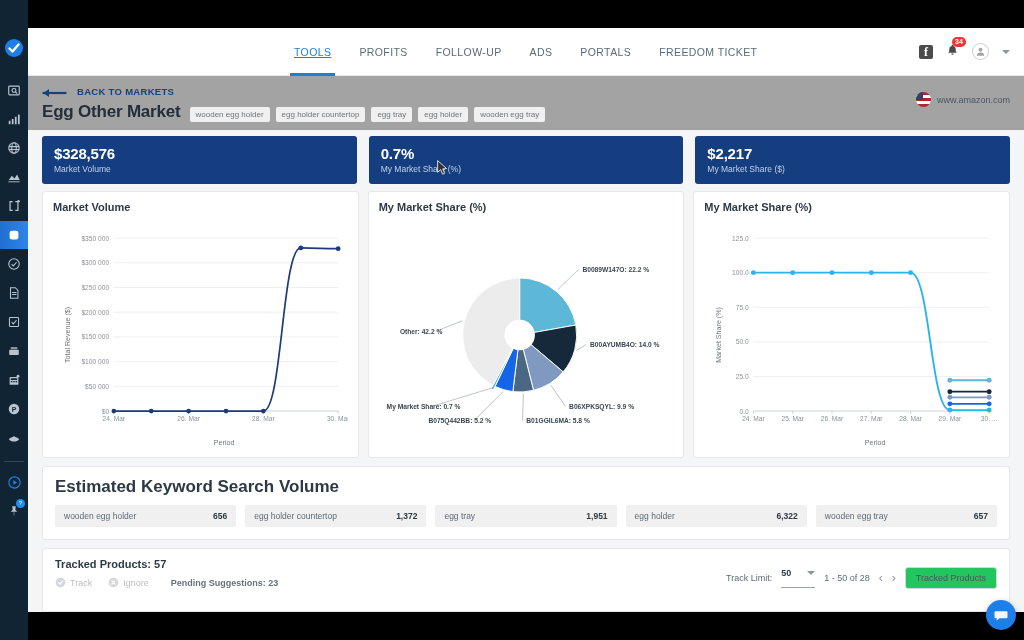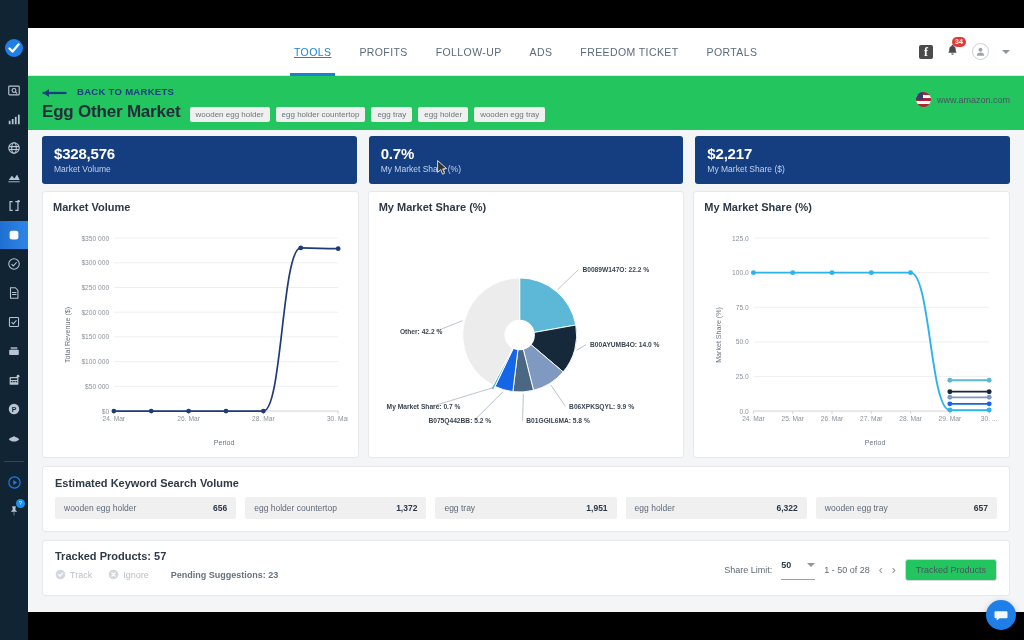--- a/index.html
+++ b/index.html
@@ -66,21 +66,21 @@
     position:absolute; top:-6px; left:6px; background:#e53935; color:#fff;
     font-size:7px; font-weight:bold; border-radius:8px; padding:1px 3px; line-height:8px;
   }
   .avatar {
     width:17px; height:17px; border-radius:50%; border:1px solid #c9ced4;
     display:flex; align-items:center; justify-content:center; color:#9aa3ab;
   }
   .caret-dn { width:0;height:0;border-left:4px solid transparent;border-right:4px solid transparent;border-top:4px solid #8d959d; }
 
   
-  .subhead { padding:10px 14px 8px 14px; background:#22c55e; position:relative; }
+  .subhead { padding:10px 14px 8px 14px; background:#a3a3a3; position:relative; }
   .back-row { display:flex; align-items:center; gap:9px; margin-bottom:5px; }
   .back-arrow { width:26px; height:10px; position:relative; }
   .back-text { font-size:9.5px; font-weight:bold; color:#17407e; letter-spacing:.3px; }
   .title-row { display:flex; align-items:baseline; gap:9px; }
   .page-title { font-size:17px; font-weight:bold; color:#232e3a; letter-spacing:-.2px; }
   .kw-tags { display:flex; gap:6px; align-items:center; }
   .kw-tag {
     background:#f0f0f0; color:#6c757d; font-size:8px; padding:3px 6px; border-radius:2px;
     white-space:nowrap;
   }
@@ -112,33 +112,33 @@
     padding:9px 10px 8px; height:267px; position:relative;
   }
   .card-title { font-size:11px; font-weight:bold; color:#2d3945; margin-bottom:2px; }
   .chart-svg { width:100%; height:240px; display:block; }
 
   
   .kw-section {
     margin:8px 14px 0 14px; background:#fff; border:1px solid #e6e8eb; border-radius:3px;
     padding:10px 12px 12px;
   }
-  .kw-title { font-size:11px; font-weight:bold; color:#2d3945; margin-bottom:8px; }
+  .kw-title { font-size:17px; font-weight:bold; color:#2d3945; margin-bottom:8px; }
   .kw-grid { display:flex; gap:9px; }
   .kw-cell {
     flex:1; background:#f0f0f0; border-radius:2px; padding:6px 9px;
     display:flex; justify-content:space-between; align-items:center;
   }
   .kw-name { font-size:8.5px; color:#5e6a76; }
   .kw-num { font-size:8.5px; font-weight:bold; color:#2d3945; }
 
   
   .tracked {
     margin:8px 14px 0 14px; background:#fff; border:1px solid #e6e8eb; border-radius:3px;
-    padding:9px 12px 10px; position:relative; height:56px;
+    padding:9px 12px 10px; position:relative; height:64px;
   }
   .tracked-title { font-size:11px; font-weight:bold; color:#2d3945; }
   .tracked-actions { display:flex; align-items:center; gap:16px; margin-top:7px; }
   .act { display:flex; align-items:center; gap:4px; color:#b7bfc7; font-size:9px; }
   .pending { font-size:9px; color:#67727d; font-weight:bold; margin-left:6px; }
   .pager {
     position:absolute; right:12px; top:18px; display:flex; align-items:center; gap:9px;
   }
   .pg-label { font-size:9px; color:#5e6a76; }
   .pg-select {
@@ -276,22 +276,22 @@
   </div>
 
   <div class="app">
 
     <div class="navbar">
       <div class="nav-items">
         <div class="nav-item active">TOOLS</div>
         <div class="nav-item">PROFITS</div>
         <div class="nav-item">FOLLOW-UP</div>
         <div class="nav-item">ADS</div>
+        <div class="nav-item">PORTALS</div>
         <div class="nav-item">FREEDOM TICKET</div>
-        <div class="nav-item">PORTALS</div>
       </div>
       <div class="nav-right">
         <div class="fb-icon"></div>
         <div class="bell-wrap">
           <svg width="13" height="14" viewBox="0 0 16 16" fill="#4a4a4a">
               <path d="M8 1.6a1 1 0 011 1v.4a4 4 0 013 3.9v2.6l1.2 1.8H2.8L4 9.5V6.9a4 4 0 013-3.9v-.4a1 1 0 011-1z"></path>
               <path d="M6.4 12.3h3.2a1.6 1.6 0 01-3.2 0z"></path>
             </svg>
           <span class="bell-badge">34</span>
         </div>
@@ -532,21 +532,21 @@
         <div class="act">
           <svg width="11" height="11" viewBox="0 0 16 16">
               <circle cx="8" cy="8" r="7" fill="#d3d8dd"></circle>
               <path d="M5.6 5.6l4.8 4.8M10.4 5.6l-4.8 4.8" stroke="#fff" stroke-width="1.7" stroke-linecap="round"></path>
             </svg>
           <span>Ignore</span>
         </div>
         <span class="pending">Pending Suggestions: 23</span>
       </div>
       <div class="pager">
-        <span class="pg-label">Share Limit:</span>
+        <span class="pg-label">Track Limit:</span>
         <span class="pg-select">
           <span class="pg-val">50</span>
           <span class="caret-dn"></span>
         </span>
         <span class="pg-range">1 - 50 of 28</span>
         <span class="pg-arrow">‹</span>
         <span class="pg-arrow">›</span>
         <span class="pg-btn">Tracked Products</span>
       </div>
     </div>

